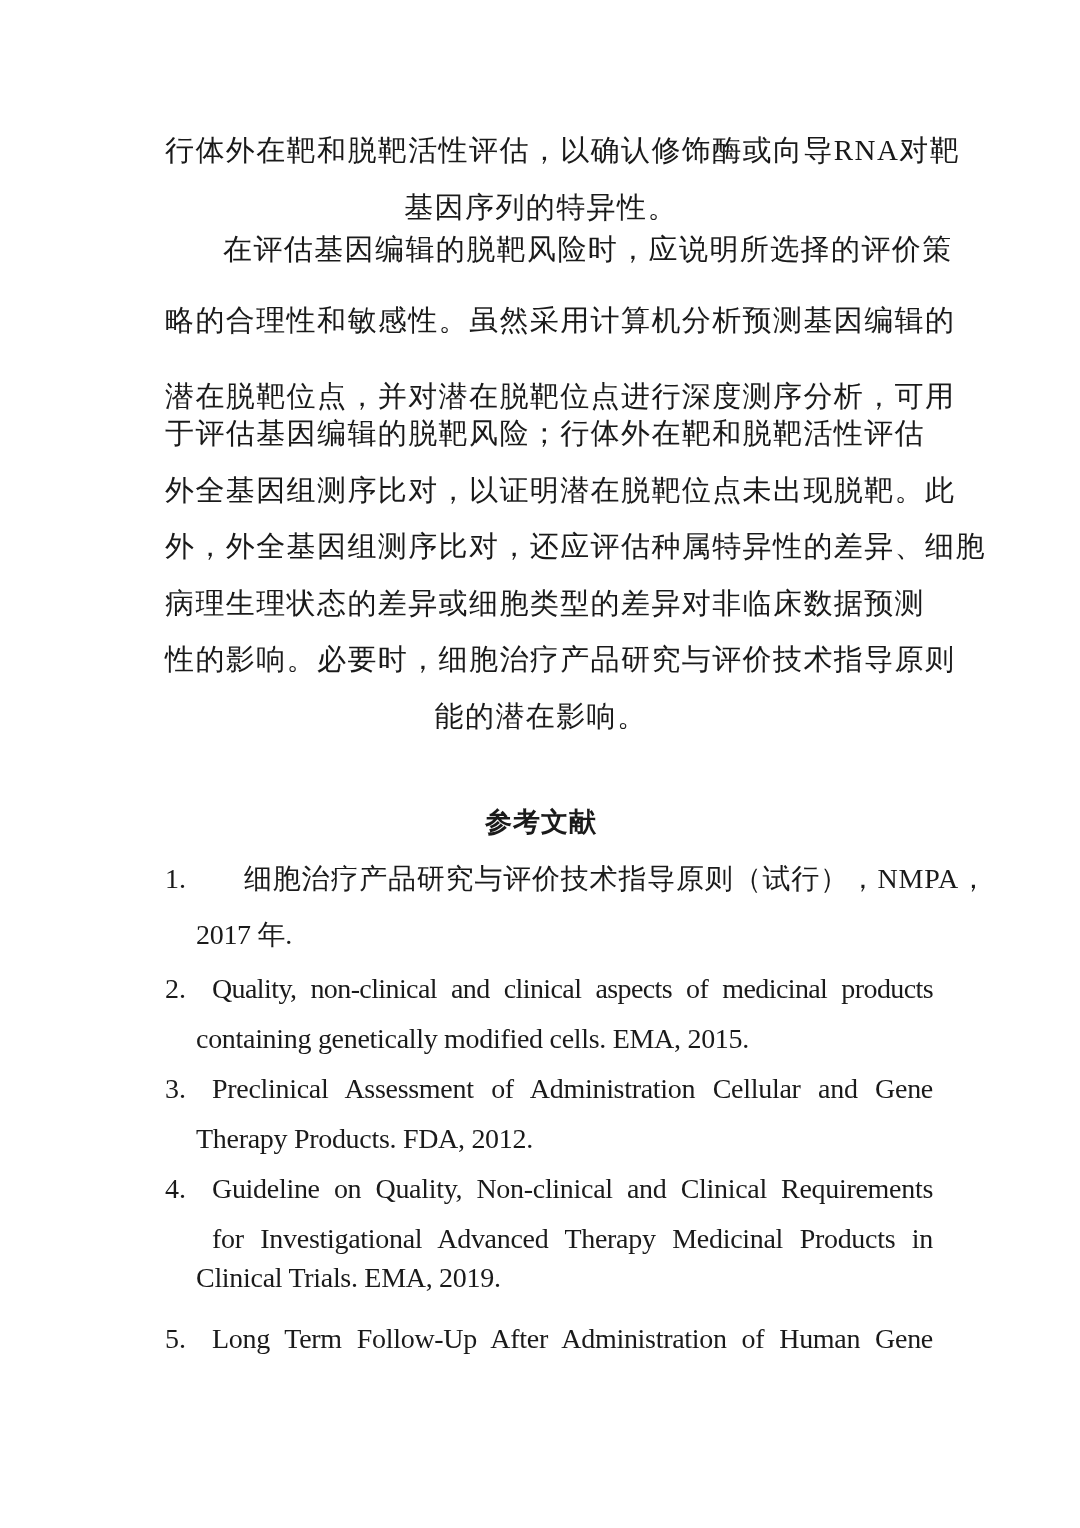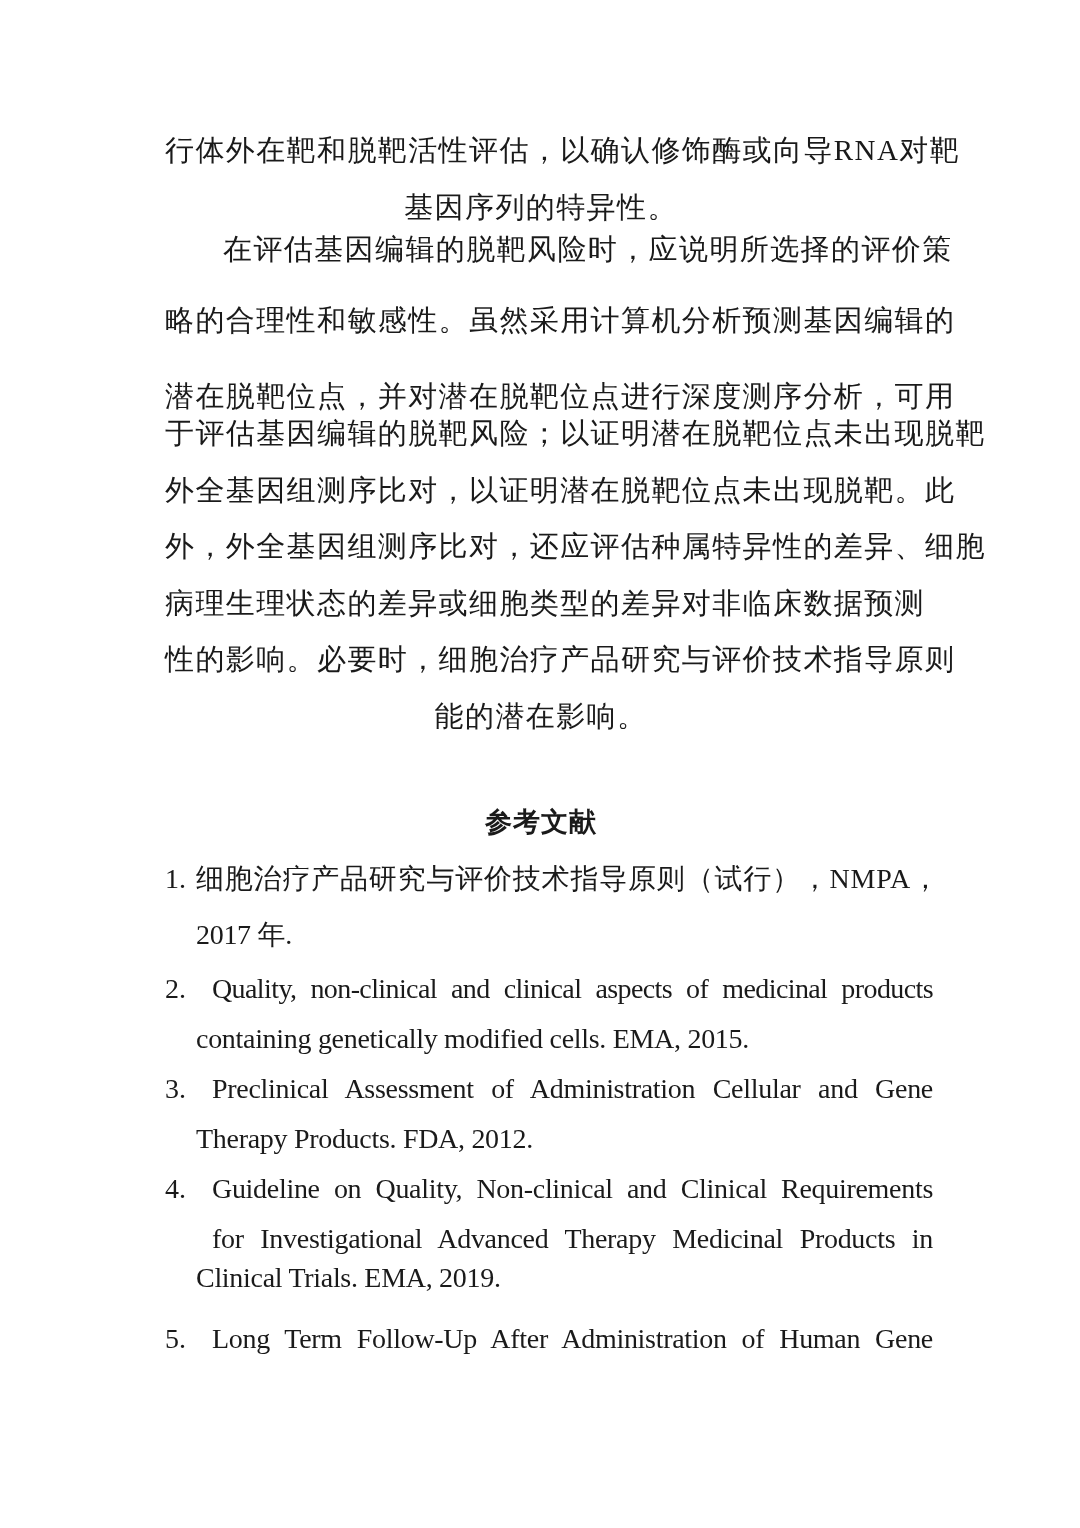--- a/index.html
+++ b/index.html
@@ -82,33 +82,33 @@
 
   <div>
     <div class="line justify" style="top:130px;">行体外在靶和脱靶活性评估，以确认修饰酶或向导RNA对靶</div>
     <div class="line" style="top:187px;">基因序列的特异性。</div>
   </div>
 
   <div>
     <div class="line justify indent" style="top:229px;">在评估基因编辑的脱靶风险时，应说明所选择的评价策</div>
     <div class="line justify" style="top:300px;">略的合理性和敏感性。虽然采用计算机分析预测基因编辑的</div>
     <div class="line justify" style="top:356px;margin-top:20px;">潜在脱靶位点，并对潜在脱靶位点进行深度测序分析，可用</div>
-    <div class="line justify" style="top:413px;">于评估基因编辑的脱靶风险；以证明潜在脱靶位点未出现脱靶</div>
+    <div class="line justify" style="top:413px;">于评估基因编辑的脱靶风险；行体外在靶和脱靶活性评估</div>
     <div class="line justify" style="top:470px;">外全基因组测序比对，以证明潜在脱靶位点未出现脱靶。此</div>
     <div class="line justify" style="top:526px;">外，外全基因组测序比对，还应评估种属特异性的差异、细胞</div>
     <div class="line justify" style="top:583px;">病理生理状态的差异或细胞类型的差异对非临床数据预测</div>
     <div class="line justify" style="top:639px;">性的影响。必要时，细胞治疗产品研究与评价技术指导原则</div>
     <div class="line" style="top:696px;">能的潜在影响。</div>
   </div>
 
   <div class="heading" style="top:802px;">参考文献</div>
 
   <div>
     <div class="ref-num" style="top:859px;">1.</div>
-    <div class="ref-line" style="top:859px; letter-spacing:0.8px;">细胞治疗产品研究与评价技术指导原则（试行），NMPA，</div>
+    <div class="ref-line" style="top:859px; letter-spacing:0.8px;margin-left:48px;">细胞治疗产品研究与评价技术指导原则（试行），NMPA，</div>
     <div class="ref-line" style="top:915px;">2017 年.</div>
   </div>
 
   <div>
     <div class="ref-num" style="top:969px;">2.</div>
     <div class="ref-line justify" style="top:969px; letter-spacing:-0.6px;">Quality, non-clinical and clinical aspects of medicinal products</div>
     <div class="ref-line" style="top:1019px;">containing genetically modified cells. EMA, 2015.</div>
   </div>
 
   <div>

